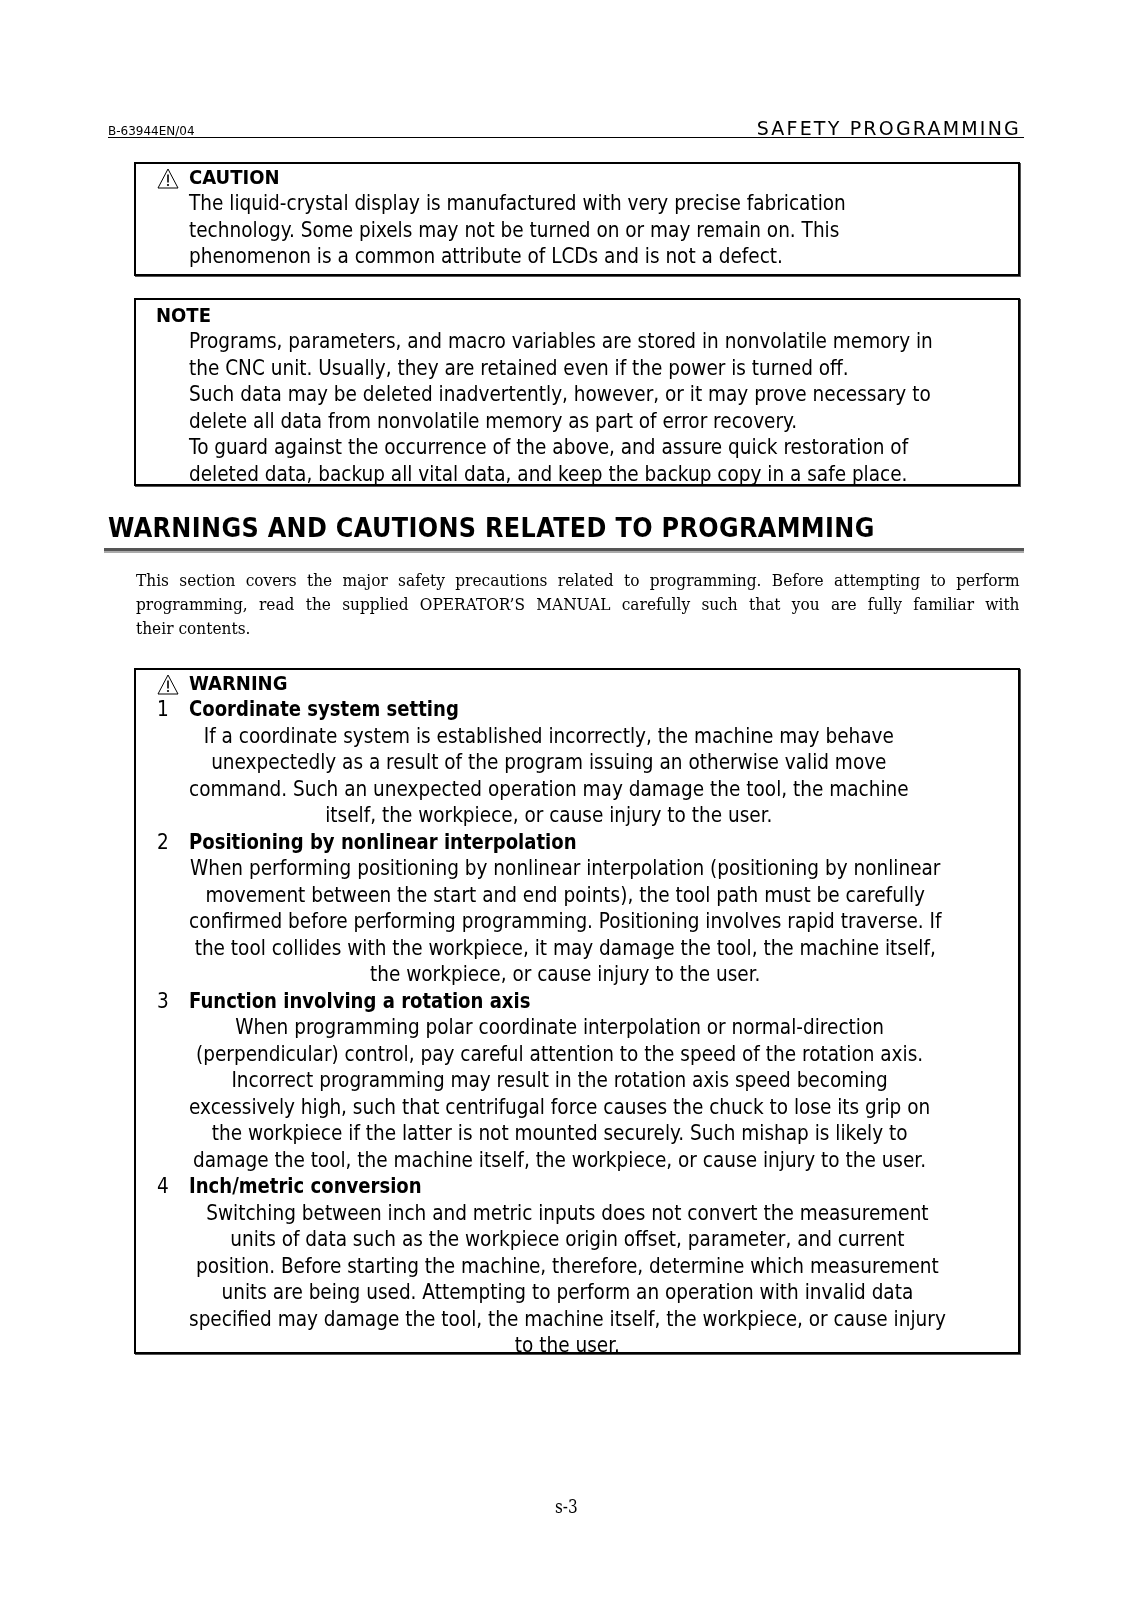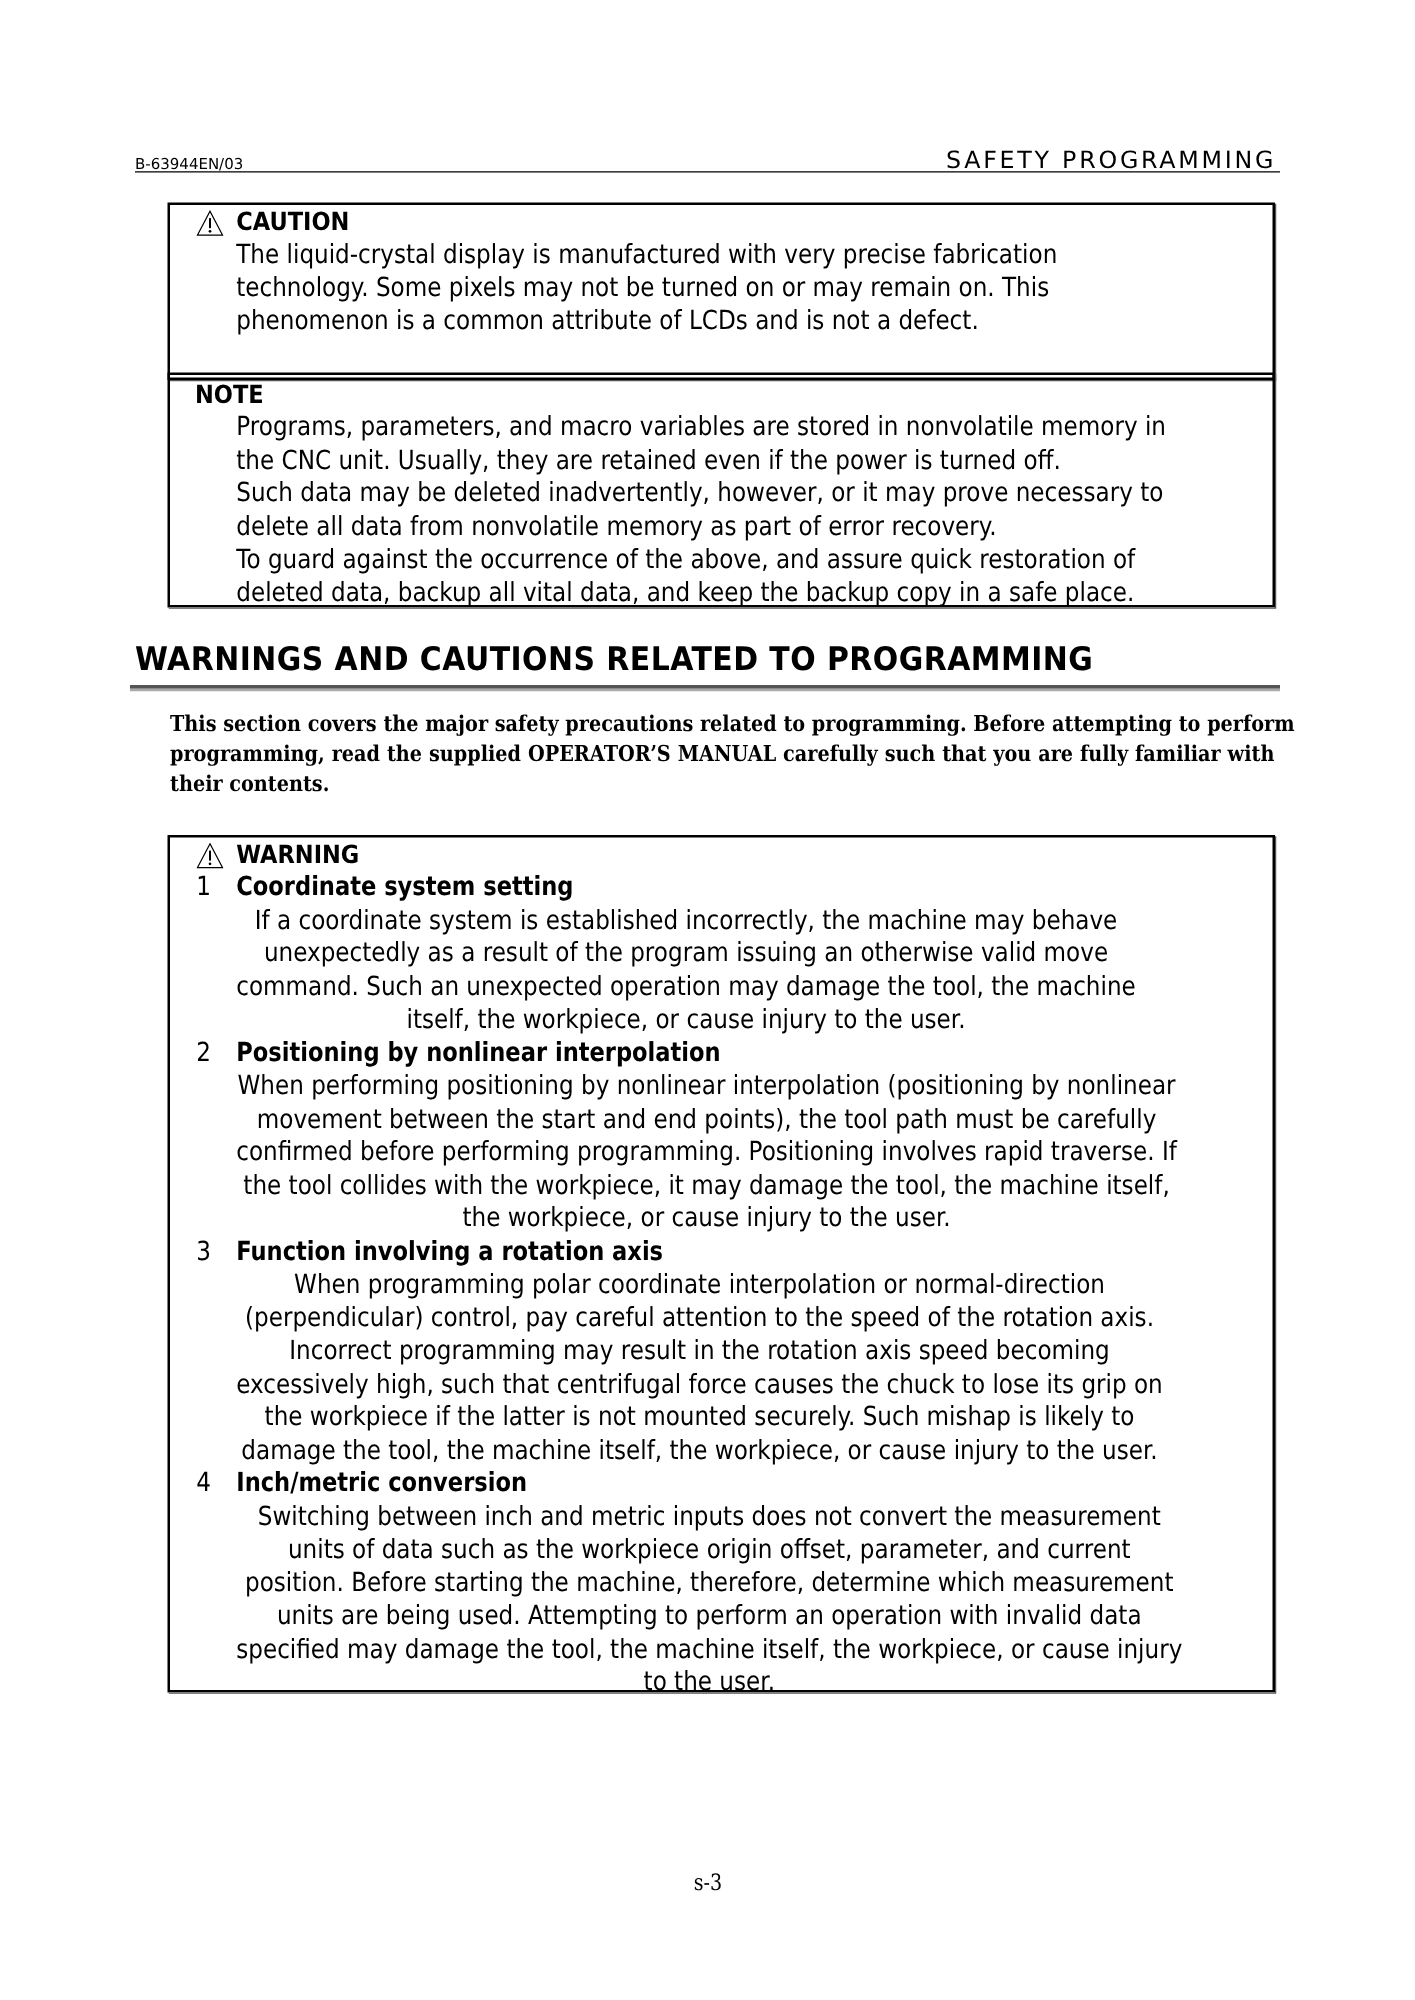--- a/index.html
+++ b/index.html
@@ -12,21 +12,21 @@
     .hdr-rule { left: 108px; top: 137px; width: 916px; height: 1px; background: #000; }
     .hdr-doc { left: 108px; top: 124px; font-size: 12px; letter-spacing: 0; white-space: nowrap; }
     .hdr-title { right: 111px; top: 117px; font-size: 19px; letter-spacing: 2.2px; white-space: nowrap; }
 
     
     .box {
       position: absolute; left: 134px; width: 886px;
       border: 2px solid #000; box-shadow: 1px 1px 0 #555;
       box-sizing: border-box;
     }
-    .box-caution { top: 162px; height: 142px; }
+    .box-caution { top: 162px; height: 114px; }
     .box-note { top: 298px; height: 188px; }
     .box-warning { top: 668px; height: 686px; text-align: center; }
 
     .cond {
       font-family: "DejaVu Sans", sans-serif;
       font-size: 21px; line-height: 26.5px; white-space: nowrap;
       transform: scaleX(0.88); transform-origin: left top;
     }
     .box-title {
       position: absolute; font-weight: bold; font-size: 20px; line-height: 26px;
@@ -39,21 +39,21 @@
     
     .section-heading {
       left: 108px; top: 513px; font-size: 26px; font-weight: bold; white-space: nowrap;
       transform: scaleX(0.92); transform-origin: left top; letter-spacing: 0.4px;
     }
     .heading-rule1 { left: 104px; top: 548px; width: 920px; height: 3px; background: #555; }
     .heading-rule2 { left: 104px; top: 551px; width: 920px; height: 2px; background: #aaa; }
 
     .intro {
       left: 136px; top: 568px; width: 884px;
-      font-family: "DejaVu Serif", "Liberation Serif", serif; font-size: 17.5px; line-height: 24px; font-weight: bold;
+      font-family: "DejaVu Serif", "Liberation Serif", serif; font-size: 17.5px; line-height: 24px;
     }
     .intro .line { white-space: nowrap; transform: scaleX(0.88); transform-origin: left top; }
     .intro .justify { text-align: justify; text-align-last: justify; width: 1004px; }
 
     .item { position: absolute; left: 0; }
     .item-num {
       position: absolute; left: 21px; font-size: 21px; line-height: 26.5px;
       transform: scaleX(0.88); transform-origin: left top;
     }
     .item-title {
@@ -63,21 +63,21 @@
     .item-body { position: absolute; left: 53px; }
 
     .page-num {
       left: 555px; top: 1496px; font-family: "DejaVu Serif", "Liberation Serif", serif; font-size: 18px;
       white-space: nowrap; transform: scaleX(0.85); transform-origin: left top;
     }
   </style>
 </head>
 <body>
 
-<div class="abs hdr-doc">B-63944EN/03</div>
+<div class="abs hdr-doc">B-63944EN/04</div>
 <div class="abs hdr-title">SAFETY PROGRAMMING</div>
 <div class="abs hdr-rule"></div>
 
 <div class="box box-caution">
   <svg class="tri-icon" style="left:21px; top:4px;" viewBox="0 0 22 22">
     <polygon points="11,1 21,20 1,20" fill="none" stroke="#000" stroke-width="1"></polygon>
     <rect x="10.2" y="6.5" width="1.6" height="8" fill="#000"></rect>
     <circle cx="11" cy="17" r="1.1" fill="#000"></circle>
   </svg>
   <div class="box-title" style="left:53px; top:0px;">CAUTION</div>

